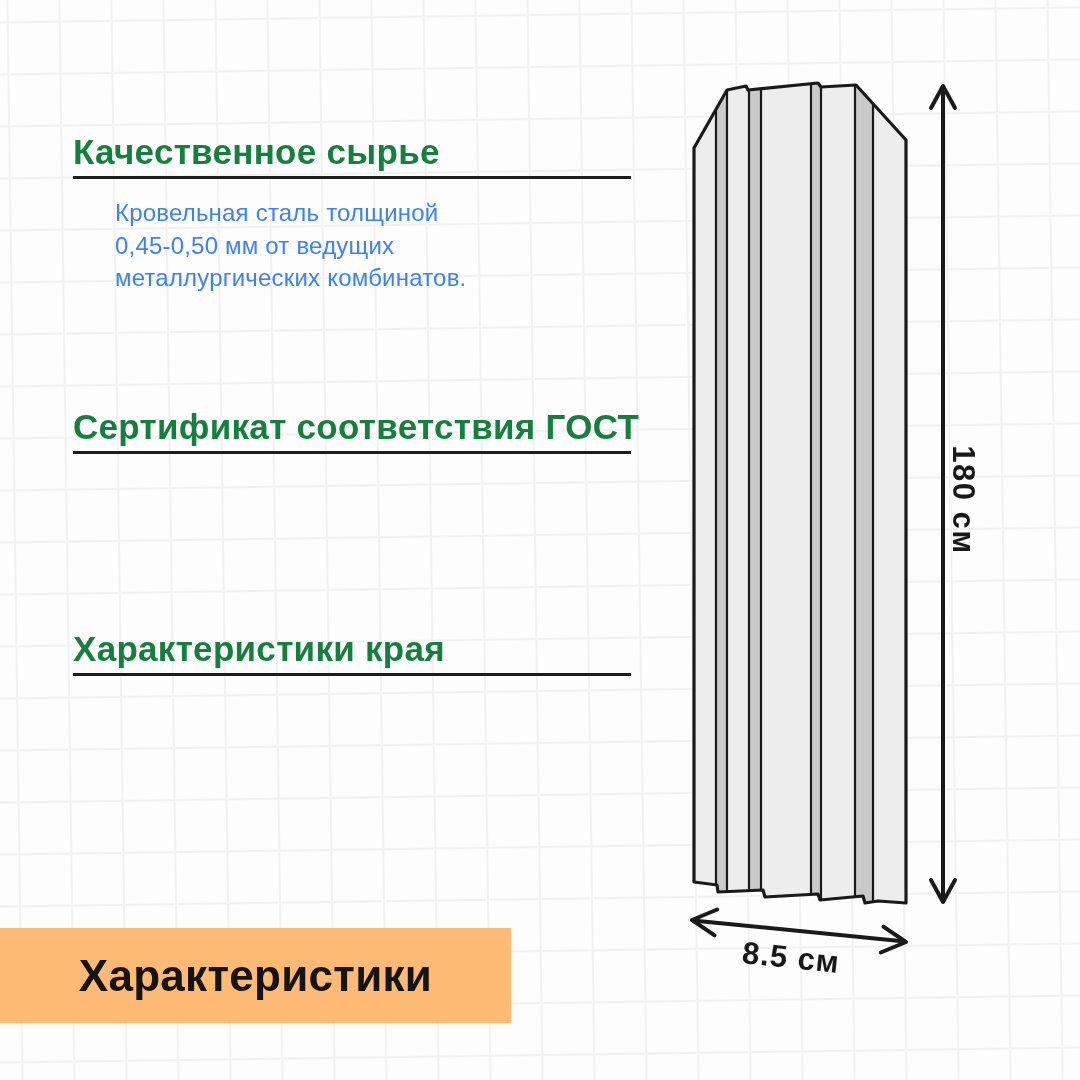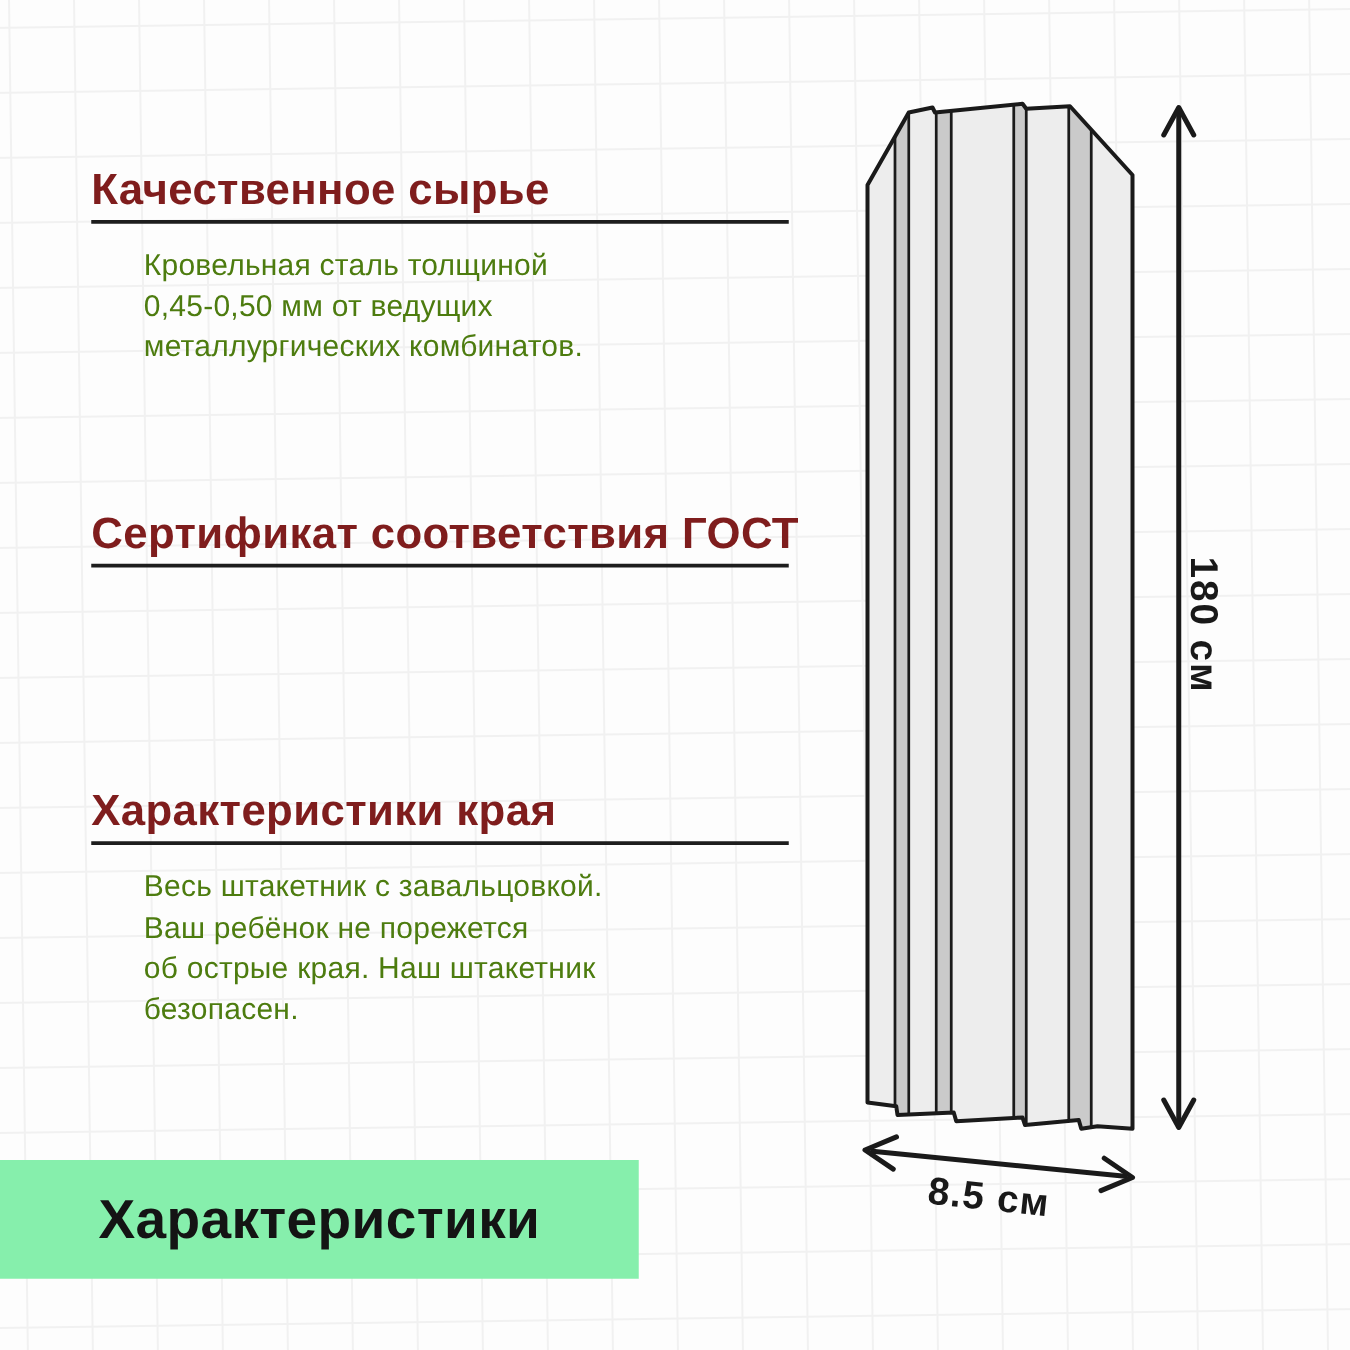--- a/index.html
+++ b/index.html
@@ -14,27 +14,27 @@
     position:absolute;left:-90px;top:-90px;right:-90px;bottom:-90px;
     background-image:
       linear-gradient(#f1f1f1 2px, transparent 2px),
       linear-gradient(90deg, #f1f1f1 2px, transparent 2px);
     background-size:52px 52px;
     transform:rotate(-0.8deg);
     pointer-events:none;
   }
   .section{position:absolute;left:73px;width:558px;}
   .section .title{
-    margin:0;font-size:35px;line-height:44px;font-weight:700;color:#7f1d1d;
+    margin:0;font-size:35px;line-height:44px;font-weight:700;color:#15803d;
     letter-spacing:0.3px;white-space:nowrap;
     border-bottom:3px solid #1d1d1d;padding-bottom:2px;
   }
   .section .body{
     margin:18px 0 0 42px;font-size:24px;line-height:32.5px;font-weight:400;
-    color:#4d7c0f;white-space:pre-line;letter-spacing:0.2px;
+    color:#3b82f6;white-space:pre-line;letter-spacing:0.2px;
   }
   #section-1{top:130px;}
   #section-2{top:362px;margin-top:43px;}
   #section-3{top:627px;}
   .banner{
     position:absolute;left:0;top:928px;width:511px;height:95px;
     display:flex;align-items:center;justify-content:center;
   }
   .banner .banner-label{
     font-size:44px;font-weight:700;color:#141414;letter-spacing:0.3px;
@@ -53,27 +53,23 @@
 0,45-0,50 мм от ведущих
 металлургических комбинатов.</p>
 </div>
 
 <div class="section" id="section-2">
   <h2 class="title">Сертификат соответствия ГОСТ</h2>
 </div>
 
 <div class="section" id="section-3">
   <h2 class="title">Характеристики края</h2>
-  <p class="body">Весь штакетник с завальцовкой.
-Ваш ребёнок не порежется
-об острые края. Наш штакетник
-безопасен.</p>
 </div>
 
-<div class="banner" style="background:#86efac;">
+<div class="banner" style="background:#fdba74;">
   <span class="banner-label">Характеристики</span>
 </div>
 
 <svg class="diagram" viewBox="0 0 420 940" xmlns="http://www.w3.org/2000/svg">
   <defs>
     <clipPath id="picketClip">
       <path d="M 34 822 L 34 88 L 67 30 L 86 26 L 88 30 L 158 23 L 161 27 L 196 25 L 246 80 L 246 843
                L 218 841 L 205 843 L 203 836 L 160 840 L 158 834 L 105 837 L 103 830 L 58 832 L 57 825 Z"></path>
     </clipPath>
   </defs>

